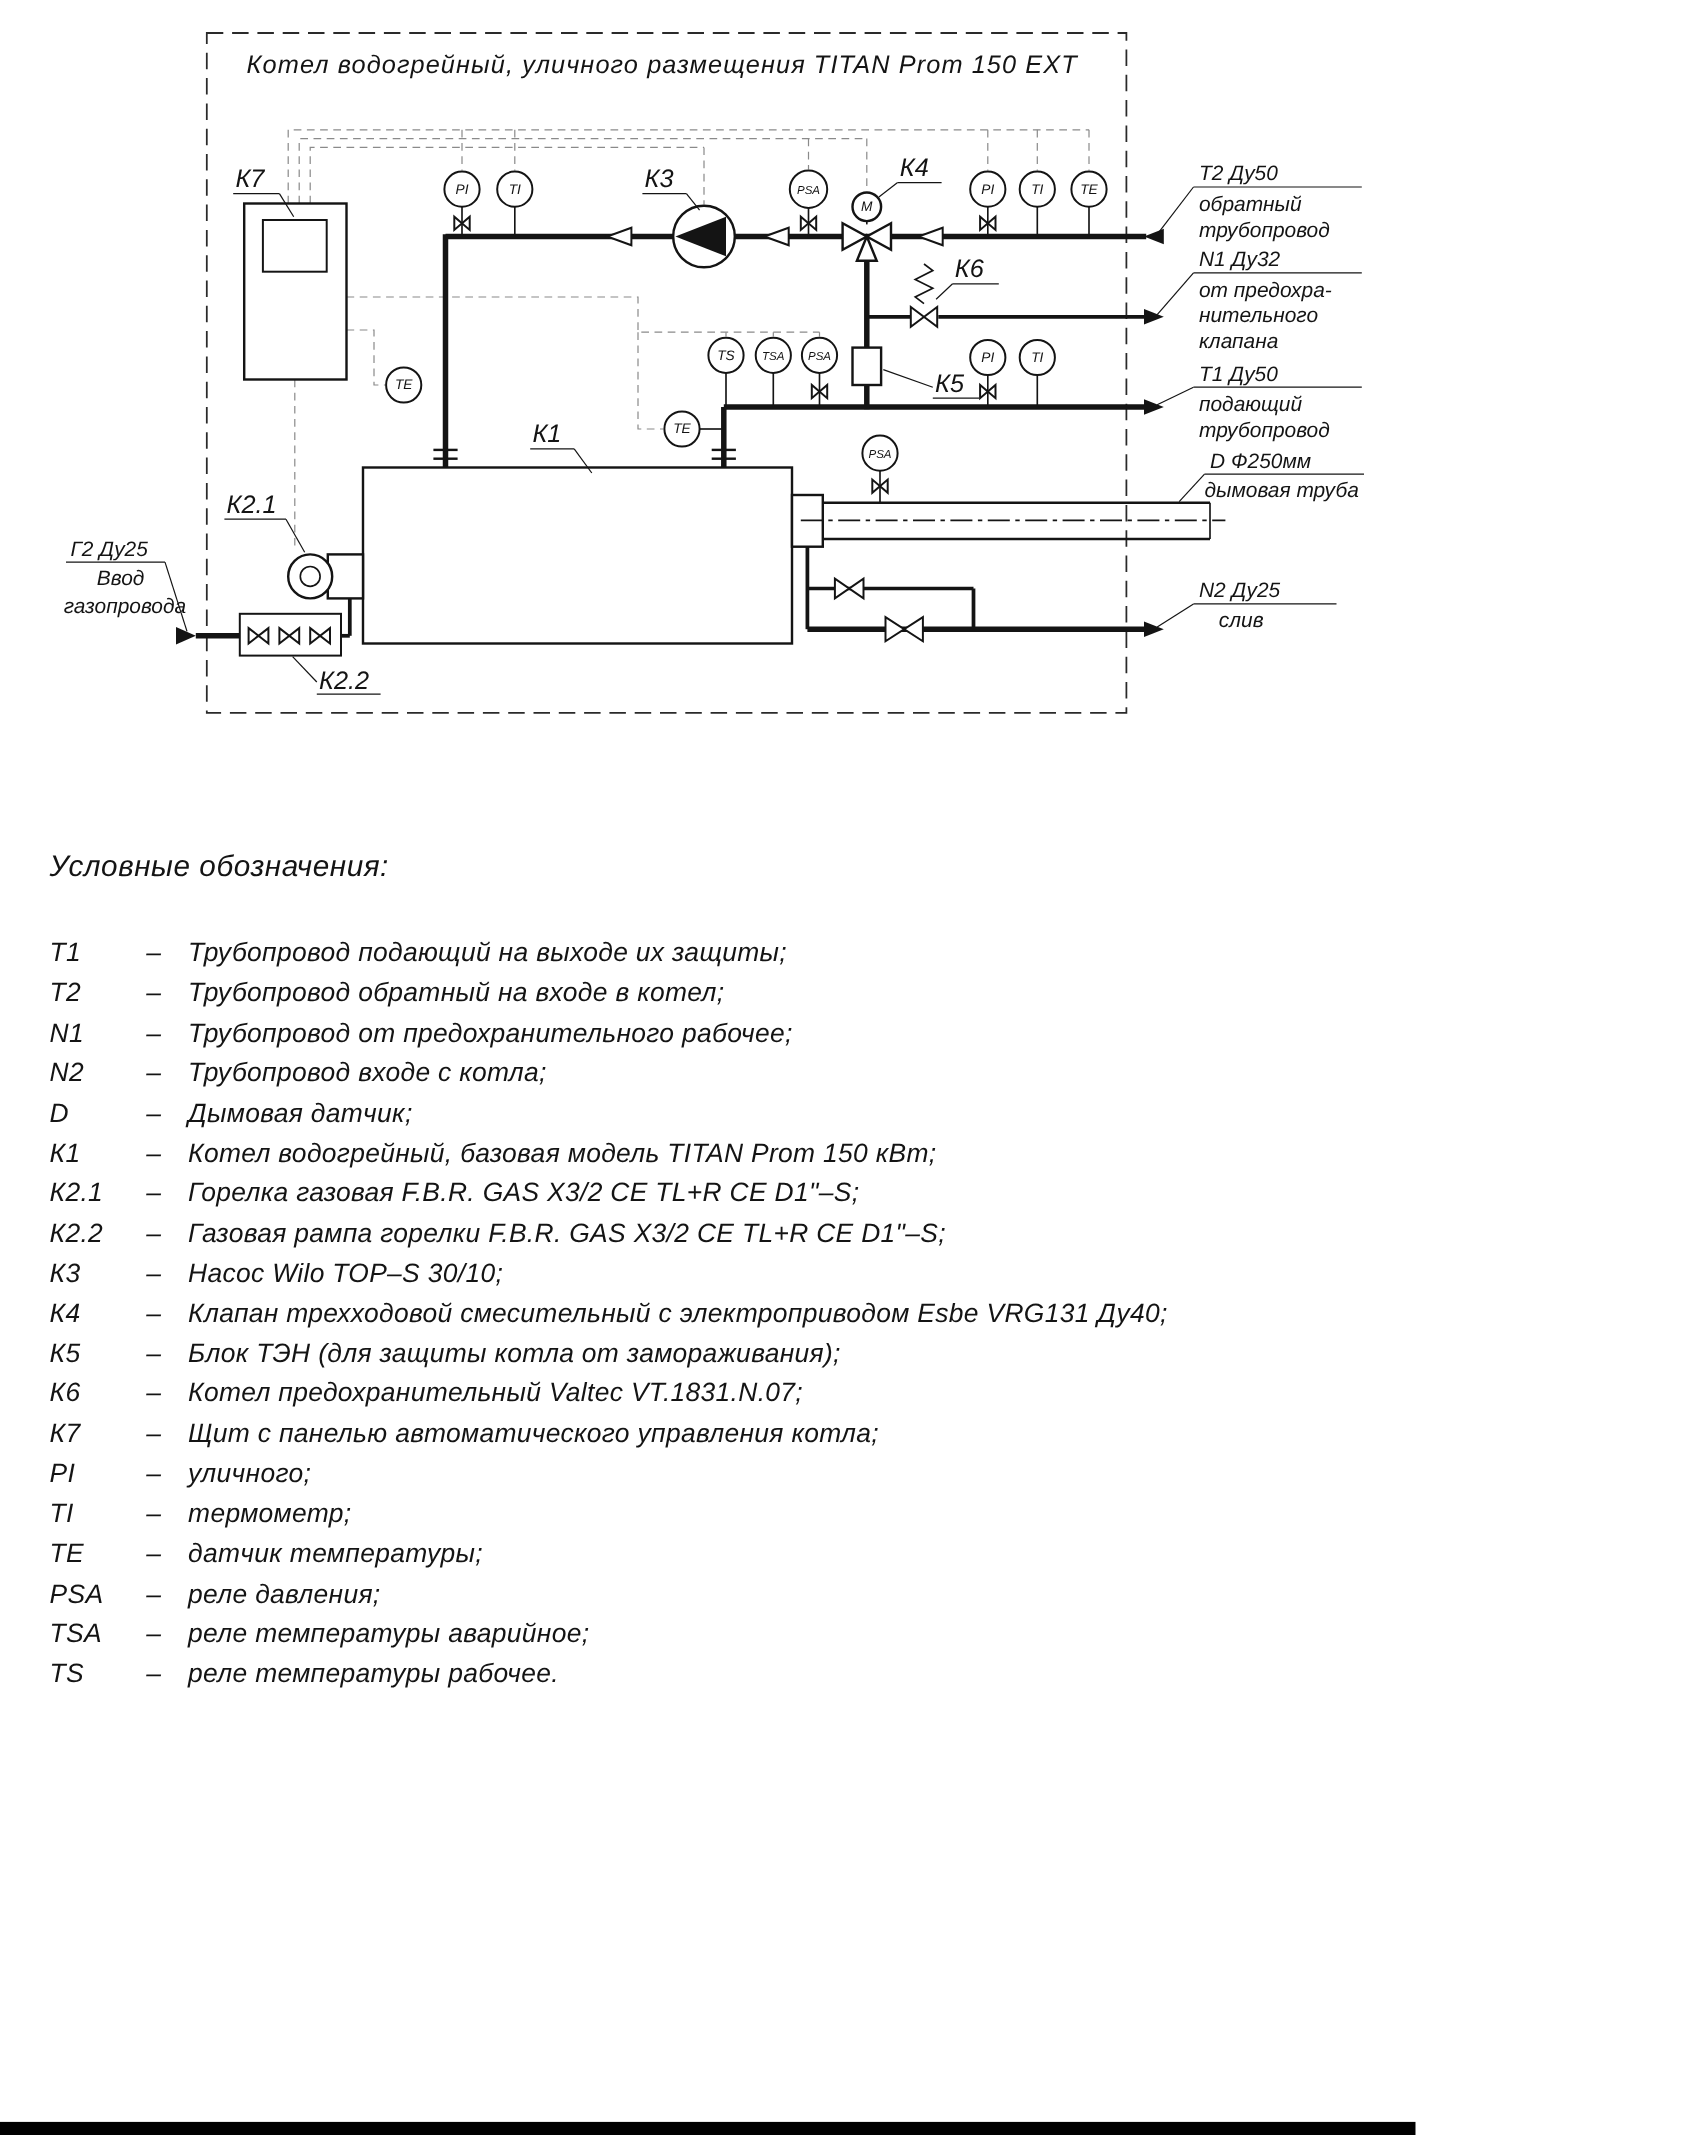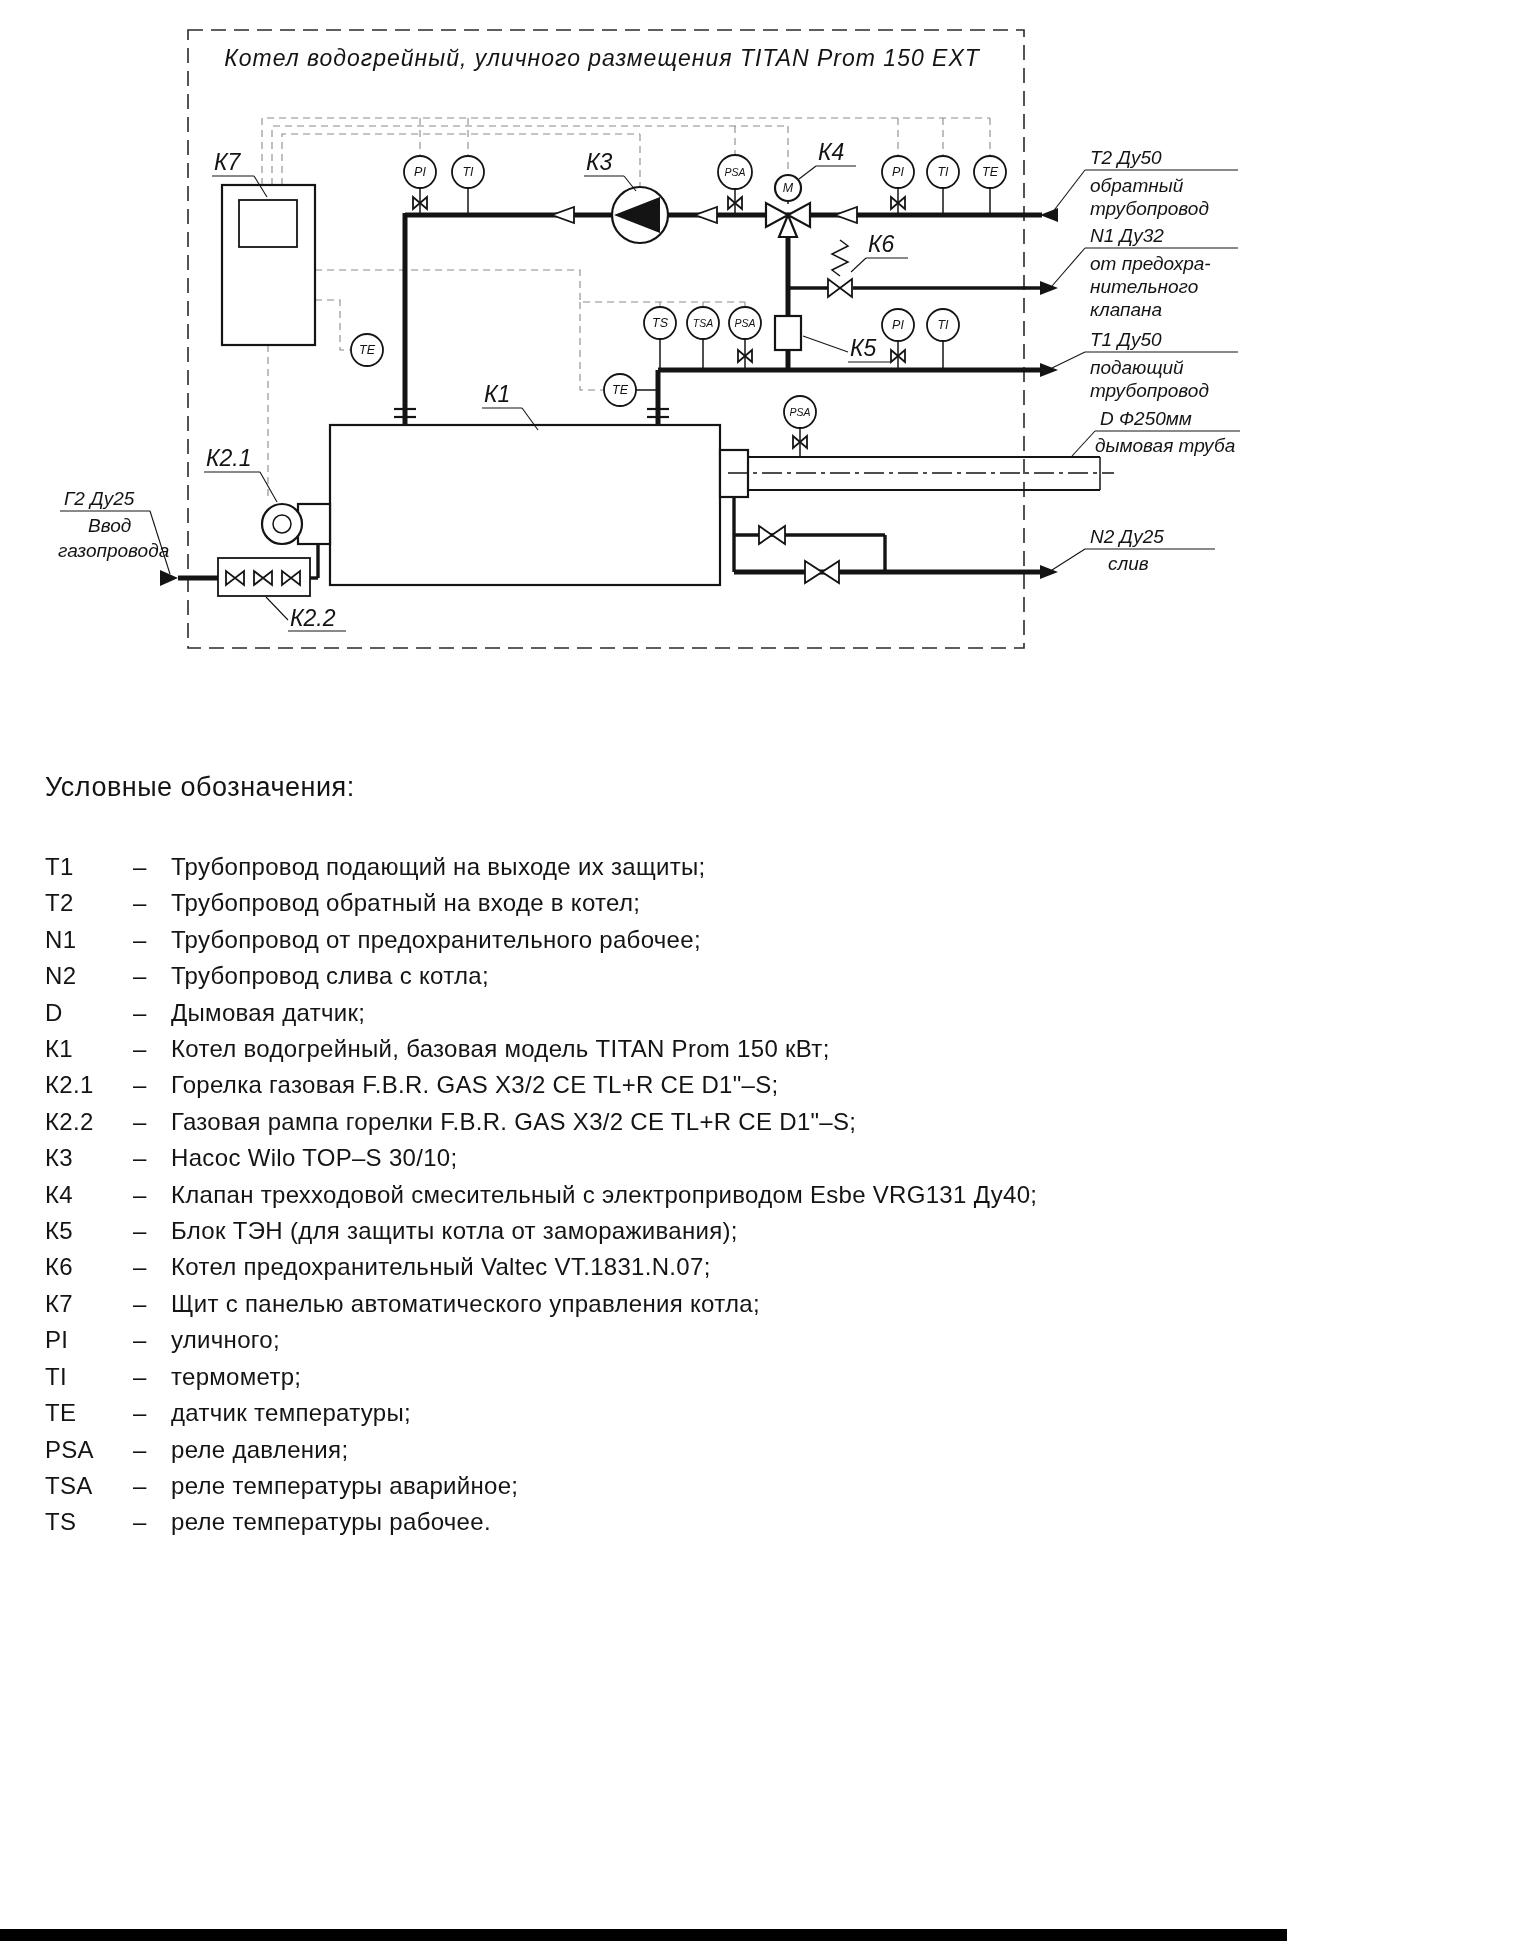--- a/index.html
+++ b/index.html
@@ -23,21 +23,21 @@
 
   
   text{fill:#141414;font-family:"Liberation Sans",sans-serif;font-style:italic}
   .title{font-size:23px;text-anchor:middle;letter-spacing:1px}
   .klbl{font-size:23px}
   .plbl{font-size:19px}
   .ilbl{font-size:12.5px;text-anchor:middle}
   .ilbls{font-size:10.5px;text-anchor:middle}
 
   
-  .legend{position:absolute;left:45px;top:772px;width:1465px;color:#141414;}
+  .legend{position:absolute;left:45px;top:772px;width:1465px;color:#141414;font-style:italic}
   .legend h2{font-size:27px;font-weight:normal;letter-spacing:.5px;margin-bottom:46px}
   .legend ul{list-style:none}
   .legend li{display:flex;align-items:flex-start;font-size:24px;line-height:36.4px;letter-spacing:.3px}
   .legend .code{flex:none;width:88px}
   .legend .ldash{flex:none;width:38px}
   .legend .desc{flex:1}
 
   .bottom-bar{position:absolute;left:0;bottom:0;width:100%;height:12px;background:#000}
 </style>
 </head>
@@ -341,21 +341,21 @@
 
     <li class="legend-row">
       <span class="code">N1</span>
       <span class="ldash">–</span>
       <span class="desc">Трубопровод от предохранительного рабочее;</span>
     </li>
 
     <li class="legend-row">
       <span class="code">N2</span>
       <span class="ldash">–</span>
-      <span class="desc">Трубопровод слива с котла;</span>
+      <span class="desc">Трубопровод входе с котла;</span>
     </li>
 
     <li class="legend-row">
       <span class="code">D</span>
       <span class="ldash">–</span>
       <span class="desc">Дымовая датчик;</span>
     </li>
 
     <li class="legend-row">
       <span class="code">К1</span>

